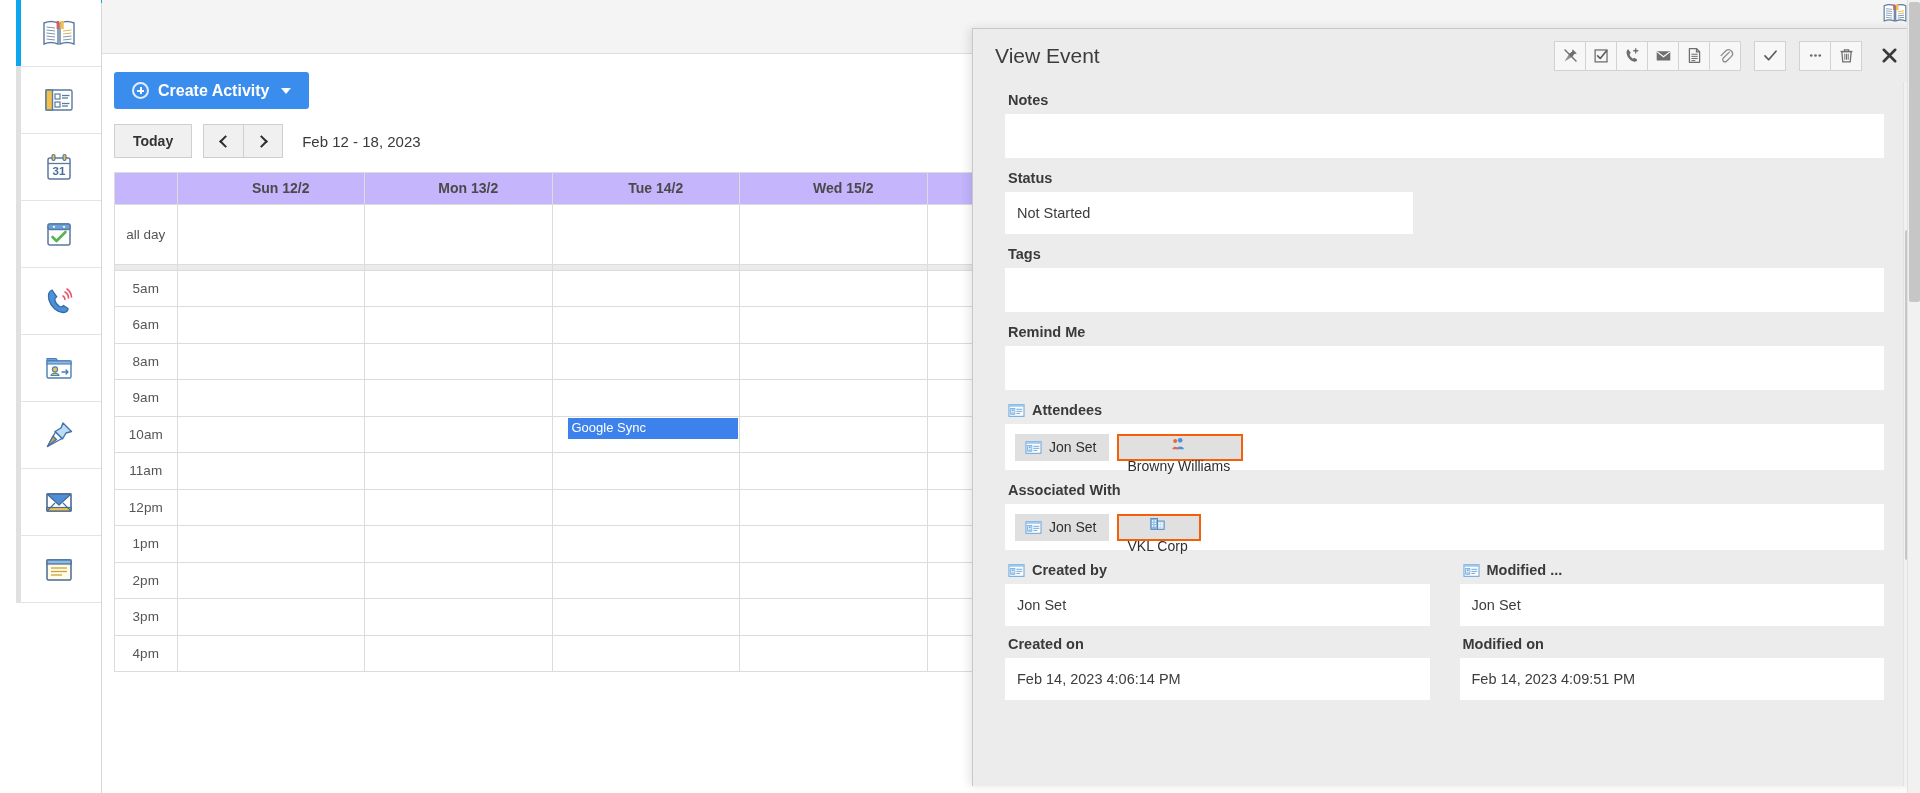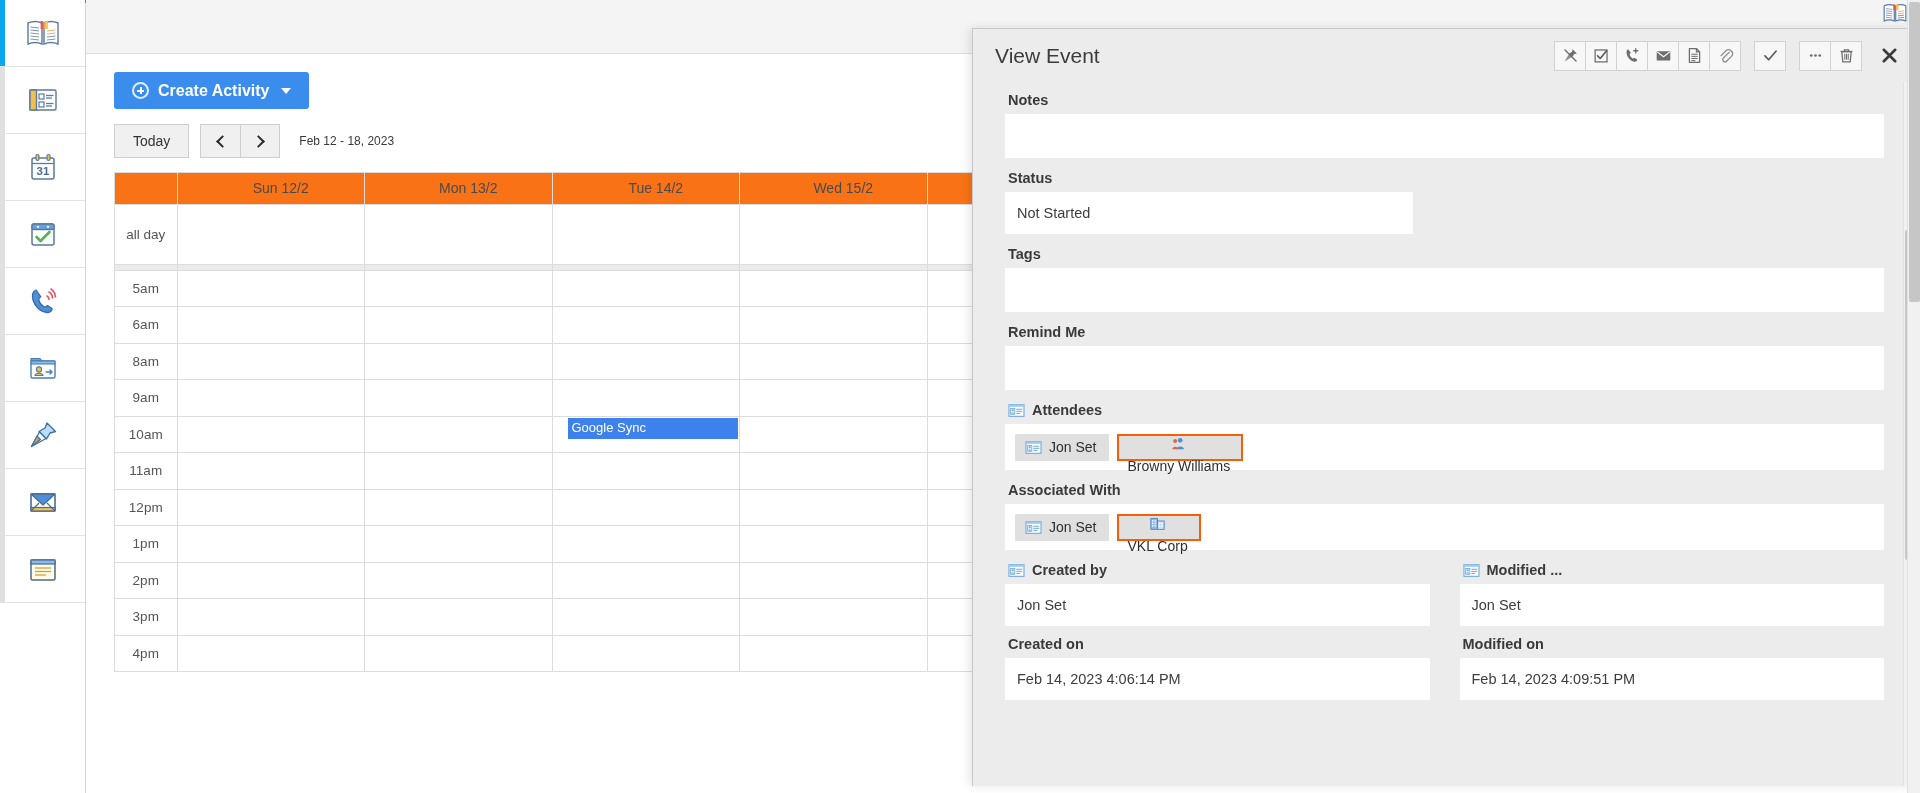--- a/index.html
+++ b/index.html
@@ -10,21 +10,21 @@
     overflow: hidden;
     background: #ffffff;
     font-family: "Liberation Sans", sans-serif;
     -webkit-font-smoothing: antialiased;
   }
 
   #app { position: relative; width: 1920px; height: 793px; }
 
   
   #rail {
-    position: absolute; left: 0; top: 0;
+    position: absolute; left: 16px; top: 0;
     width: 86px; height: 793px;
     background: #ffffff;
     border-right: 1px solid #d6d6d6;
     z-index: 5;
     text-decoration: underline;
   }
   #rail-topline {
     position: absolute; left: 0; top: 0; width: 86px; height: 3px;
     background: #0aa7ef;
   }
@@ -111,54 +111,54 @@
     display: flex; align-items: center;
     padding: 15px 0 0 28px;
     gap: 0;
   }
   .navbtn {
     background: #f0f0f0;
     border: 1px solid #cfcfcf;
     height: 34px;
     min-width: 40px;
     display: flex; align-items: center; justify-content: center;
-    font-size: 14px; font-weight: normal; color: #333;
+    font-size: 14px; font-weight: bold; color: #333;
     cursor: pointer;
     font-family: "Liberation Sans", sans-serif;
   }
   #btn-today { padding: 0 18px; margin-right: 11px; }
   #btn-prev { border-right: none; }
   .navbtn .chev {
     display: inline-block; width: 9px; height: 9px;
     border-top: 2.5px solid #2b2b2b; border-right: 2.5px solid #2b2b2b;
   }
   #btn-prev .chev { transform: rotate(-135deg); margin-left: 3px; }
   #btn-next .chev { transform: rotate(45deg); margin-right: 3px; }
   #range-label {
-    margin-left: 19px; font-size: 12px; color: #3a3a3a;
+    margin-left: 19px; font-size: 15px; color: #3a3a3a;
   }
 
   
   #cal-wrap {
     margin: 14px 0 0 28px;
     width: 1000px;
     border-left: 1px solid #dcdcdc;
     border-top: 1px solid #dcdcdc;
   }
   table.cal { border-collapse: collapse; width: 1000px; table-layout: fixed; }
   table.cal td, table.cal th {
     border-right: 1px solid #dcdcdc;
     border-bottom: 1px solid #dcdcdc;
     padding: 0;
   }
   .col-gutter { width: 62px; }
   table.cal th {
     height: 31px;
-    font-size: 14px; font-weight: normal; color: #4a4a4a;
-    background: #f97316;
+    font-size: 14px; font-weight: bold; color: #4a4a4a;
+    background: #c4b5fd;
     text-align: center;
     padding-left: 20px;
   }
   th.today-col { background: #fdf6dd; }
   td.gutter {
     text-align: center; vertical-align: middle;
     font-size: 13.5px; color: #555;
     background: #ffffff;
   }
   tr.allday-row td { height: 60px; }

